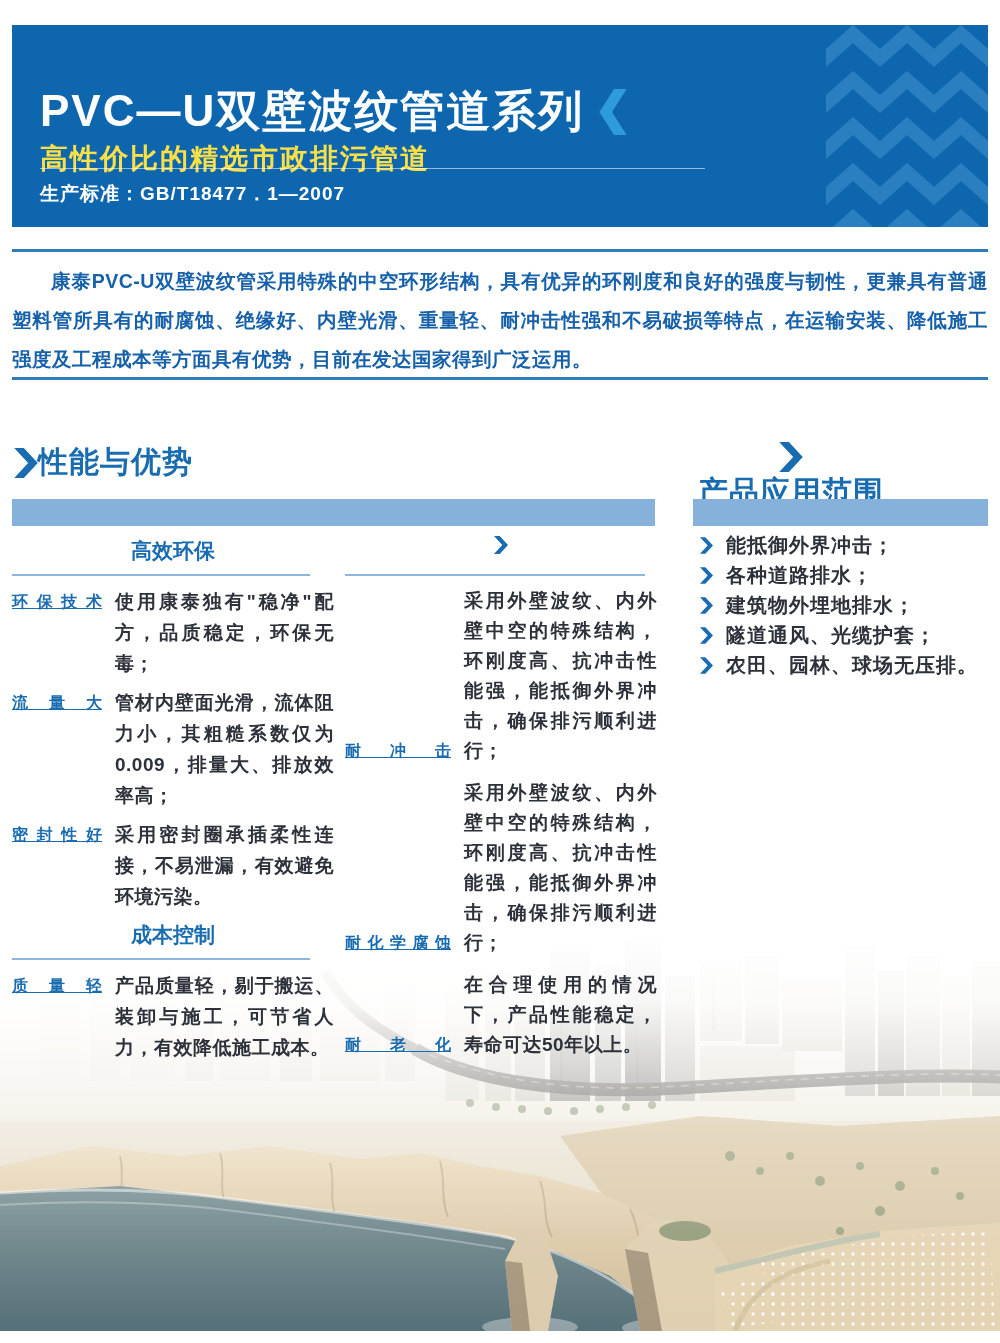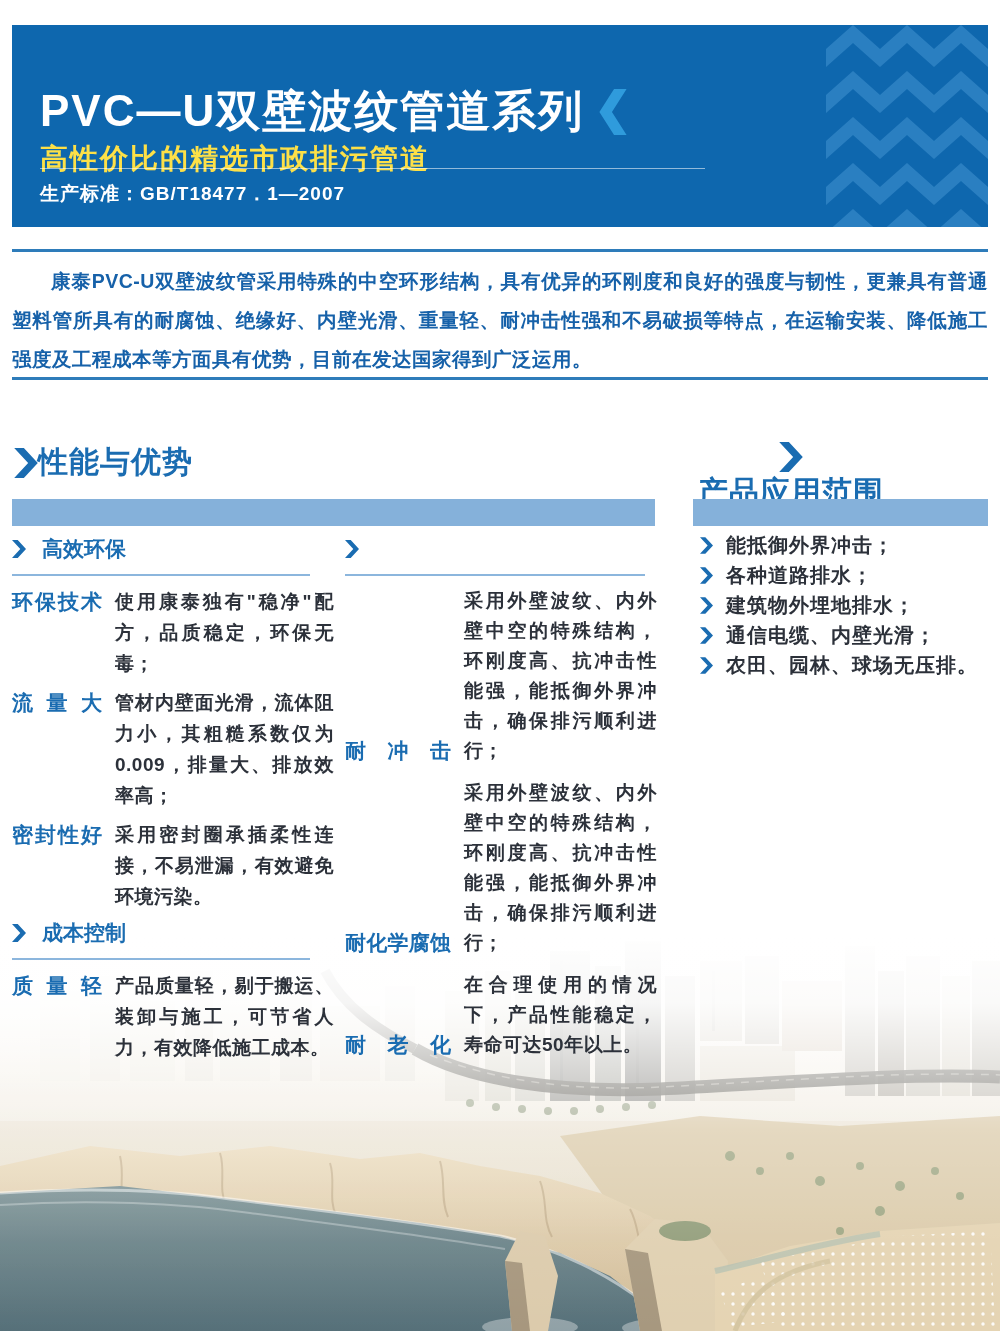--- a/index.html
+++ b/index.html
@@ -39,29 +39,29 @@
   .bar{position:absolute;top:499px;height:27px;background:var(--light-bar);z-index:2;}
   #bar-left{left:12px;width:643px;}
   #bar-right{left:693px;width:295px;}
 
   
   .col{position:absolute;z-index:2;}
   #colA{left:12px;top:536px;width:322px;}
   #colB{left:345px;top:536px;width:312px;}
   #colApps{left:700px;top:534px;width:292px;}
 
-  .subhead{display:flex;align-items:center;gap:16px;color:var(--accent);font-size:21px;font-weight:bold;height:26px;}
+  .subhead{display:flex;align-items:center;gap:1px;color:var(--accent);font-size:21px;font-weight:bold;height:26px;flex-direction:column;}
   .subline{height:2px;background:var(--underline);margin-top:12px;}
   #colA .subline{width:298px;}
   #colB .subline{width:300px;}
 
   .rows{margin-top:10px;}
   .def-row{display:flex;gap:13px;}
-  .def-label{color:var(--accent);font-weight:bold;font-size:21px;line-height:31px;
-             text-align:justify;text-align-last:justify;flex:0 0 auto;}
+  .def-label{color:var(--accent);font-weight:bold;font-size:16px;line-height:31px;
+             text-align:justify;text-align-last:justify;flex:0 0 auto;text-decoration:underline;}
   #colA .def-label{width:90px;}
   #colB .def-label{width:106px;}
   .def-text{color:var(--body-text);font-size:19px;font-weight:600;letter-spacing:.5px;
             line-height:31px;text-align:justify;}
   #colA .def-text{width:232px;}
   #colB .def-text{width:205px;line-height:30px;}
   #colA .def-row{margin-bottom:8px;}
   #colB .def-row{margin-bottom:12px;align-items:flex-end;}
   .cost-head{}
 
@@ -193,21 +193,21 @@
     <div class="app-item">
       <svg width="13" height="17" viewBox="0 0 22 28" aria-hidden="true">
           <polygon points="0,0 9,0 22,14 9,28 0,28 13,14" fill="#1a6cb1"></polygon>
         </svg>
       <span class="app-text">建筑物外埋地排水；</span>
     </div>
     <div class="app-item">
       <svg width="13" height="17" viewBox="0 0 22 28" aria-hidden="true">
           <polygon points="0,0 9,0 22,14 9,28 0,28 13,14" fill="#1a6cb1"></polygon>
         </svg>
-      <span class="app-text">通信电缆、内壁光滑；</span>
+      <span class="app-text">隧道通风、光缆护套；</span>
     </div>
     <div class="app-item">
       <svg width="13" height="17" viewBox="0 0 22 28" aria-hidden="true">
           <polygon points="0,0 9,0 22,14 9,28 0,28 13,14" fill="#1a6cb1"></polygon>
         </svg>
       <span class="app-text">农田、园林、球场无压排。</span>
     </div>
   </div>
 
   <svg class="photo" viewBox="0 0 1000 400" preserveAspectRatio="none" aria-hidden="true">

